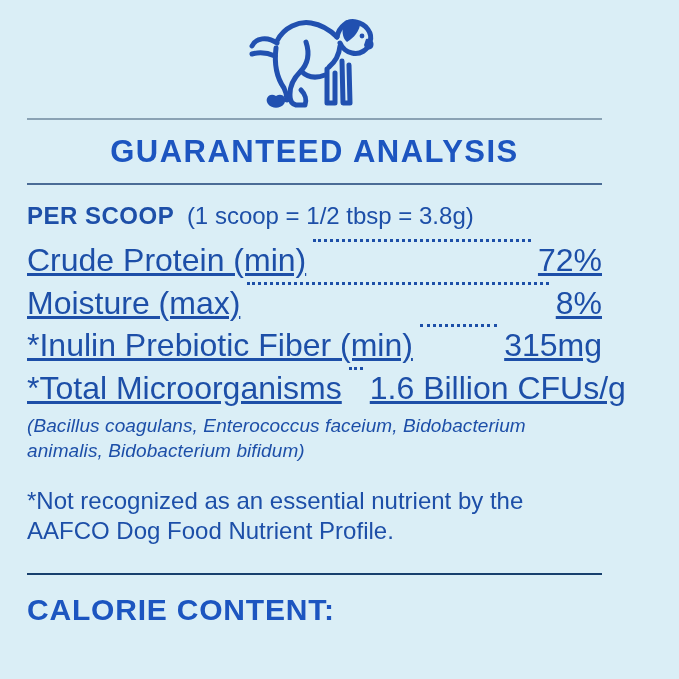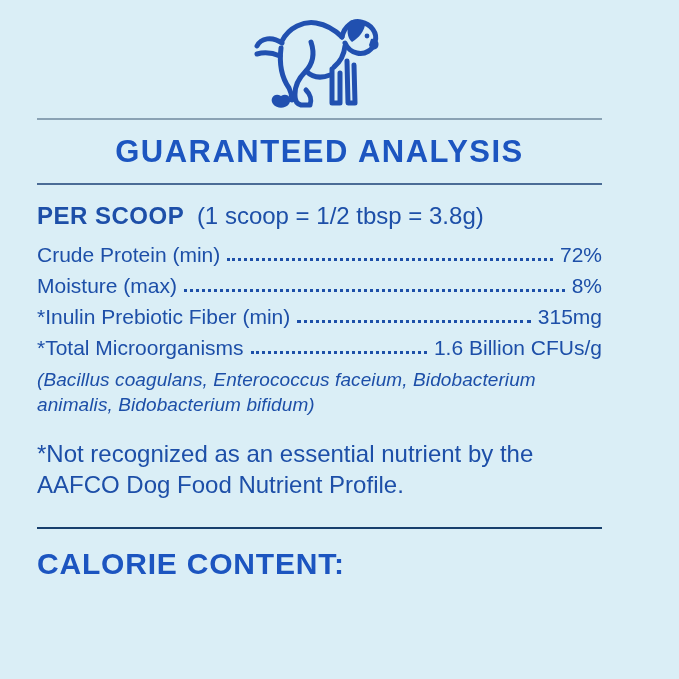--- a/index.html
+++ b/index.html
@@ -12,21 +12,21 @@
   }
   *{margin:0;padding:0;box-sizing:border-box;}
   html,body{width:679px;height:679px;overflow:hidden;}
   body{
     background:var(--bg);
     font-family:"Liberation Sans", sans-serif;
     color:var(--blue);
   }
   .label{
     width:626px;height:679px;
-    padding:0 24px 0 37px;
+    padding:0 24px 0 27px;
     display:flex;flex-direction:column;
   }
   .icon-wrap{
     height:118px;
     display:flex;justify-content:center;align-items:flex-start;
     padding-top:12px;
   }
   .rule{border:0;height:0;width:100%;}
   .rule.light{border-top:2px solid var(--line-light);}
   .rule.mid{border-top:2px solid var(--line-mid);}
@@ -41,23 +41,24 @@
   }
   .per-scoop{
     margin-top:17px;
     font-size:24px;
     white-space:nowrap;
   }
   .per-scoop .ps-label{font-weight:700;letter-spacing:0.5px;}
   .per-scoop .ps-detail{font-weight:400;margin-left:6px;}
   .rows{margin-top:14px;display:flex;flex-direction:column;row-gap:9px;}
   .row{
-    display:flex;align-items:flex-end;
-    font-size:21px;line-height:1.05;
+    display:flex;align-items:flex-start;
+    font-size:32px;line-height:1.05;
     white-space:nowrap;
+    text-decoration:underline;
   }
   .leader{
     flex:1;
     border-bottom:3px dotted var(--blue);
     margin:0 7px;
     transform:translateY(-5px);
     min-width:14px;
   }
   .organisms{
     margin-top:8px;

